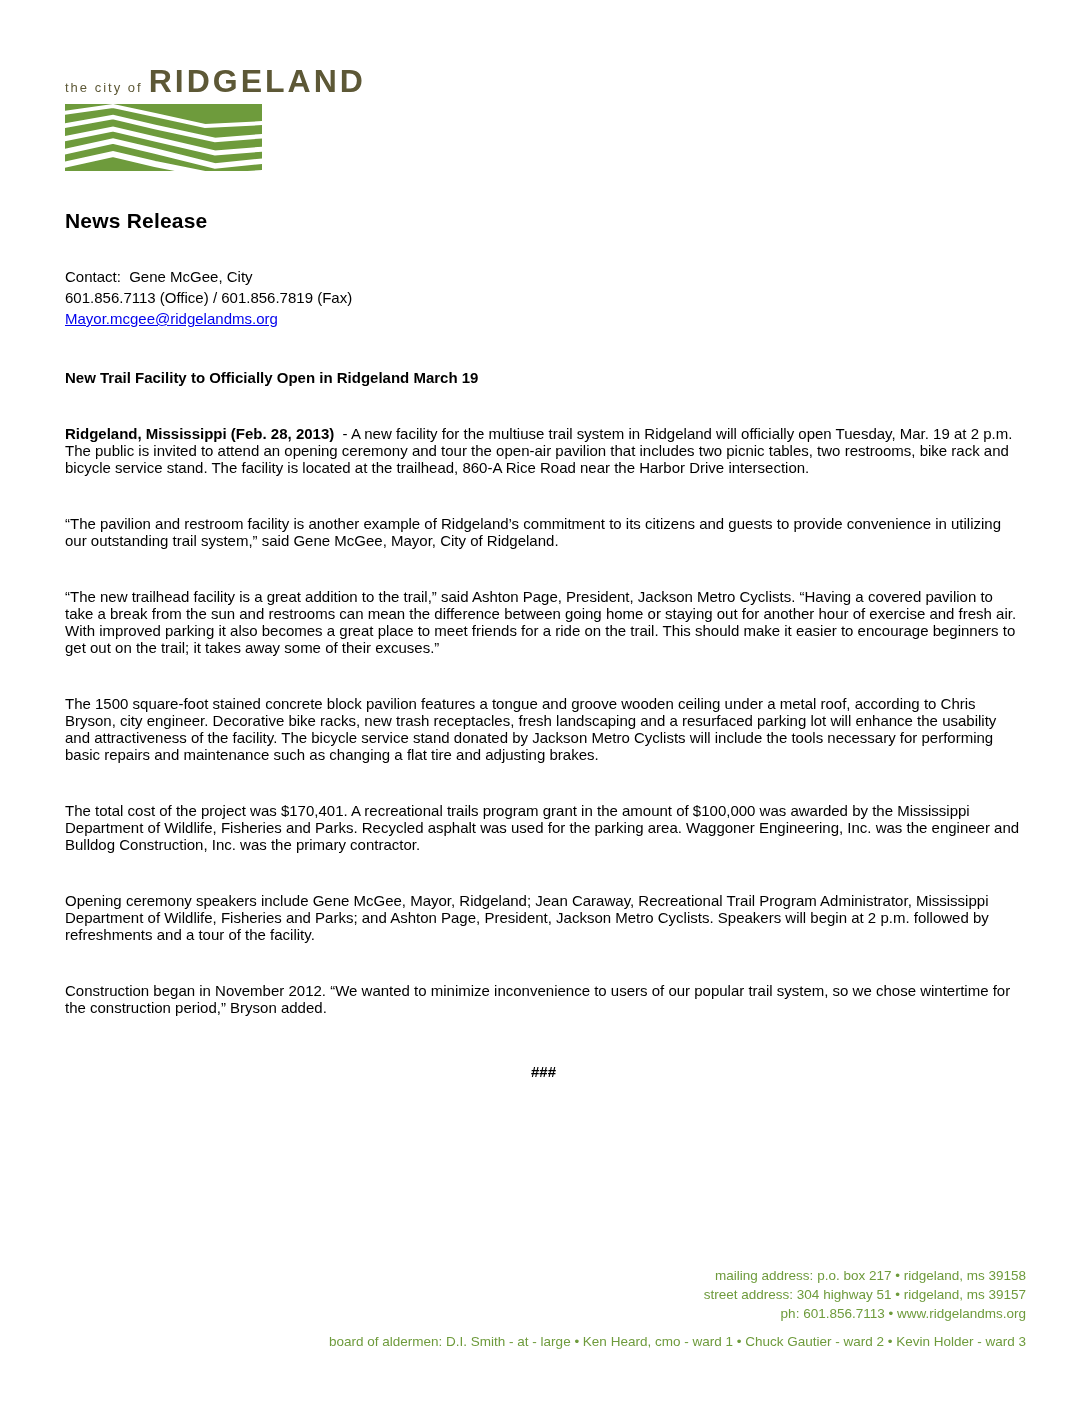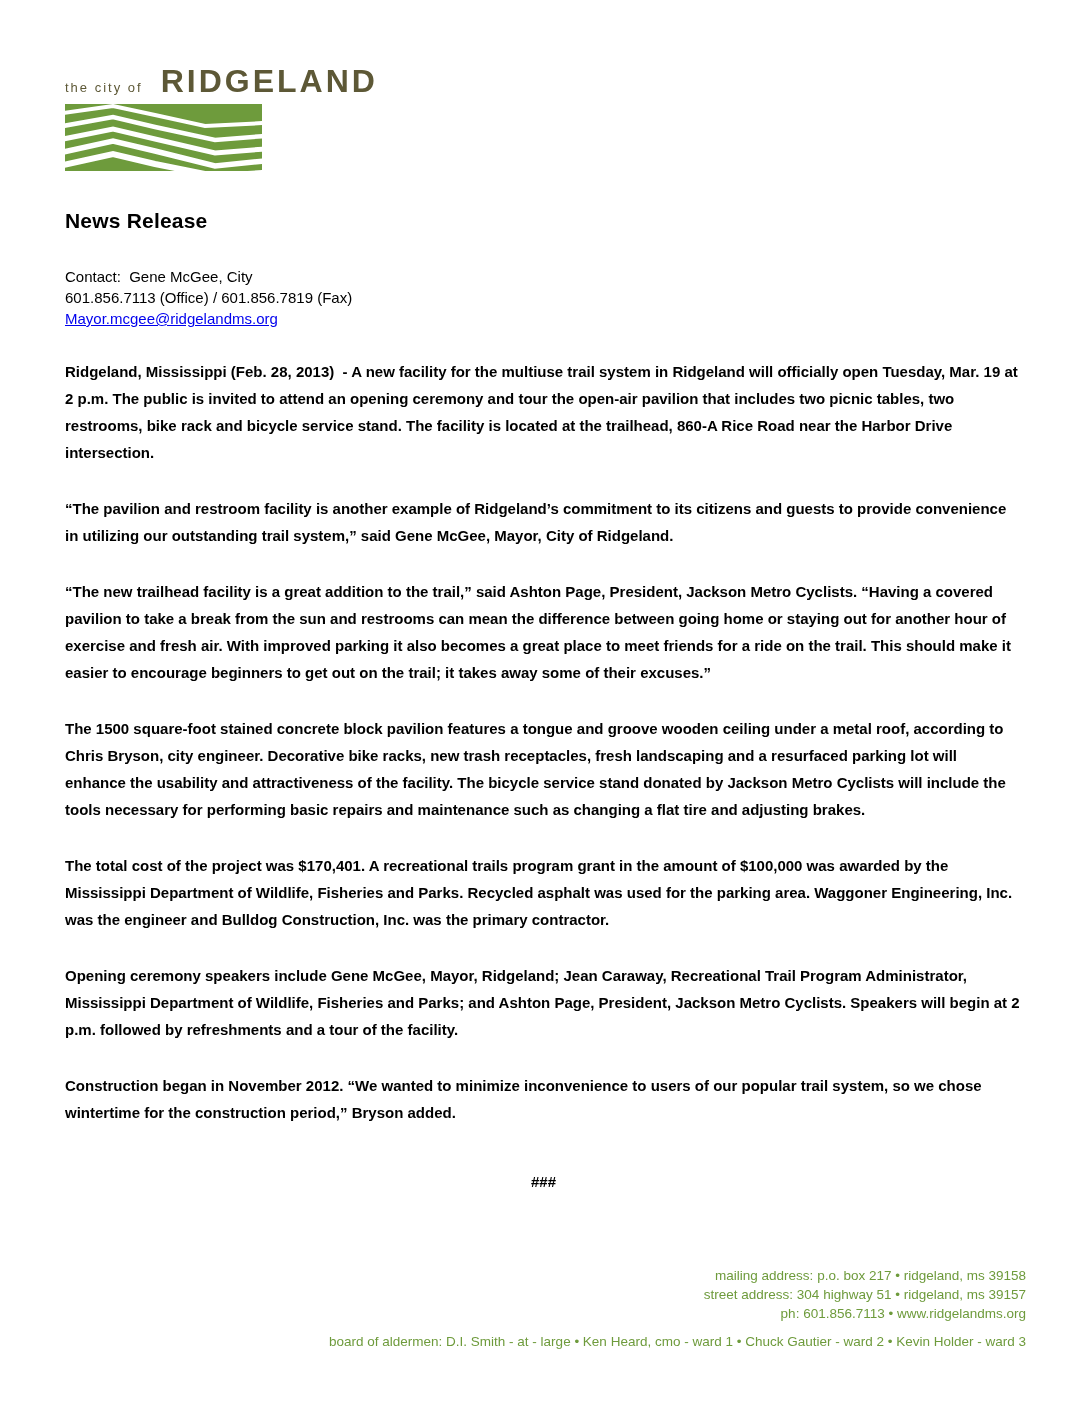--- a/index.html
+++ b/index.html
@@ -21,21 +21,21 @@
     overflow:hidden;
   }
   .content{
     padding:63px 66px 0 65px;
   }
   
   .logo{width:197px;}
   .logo-word{
     display:flex;
     align-items:baseline;
-    gap:18px;
+    gap:6px;
     white-space:nowrap;
     color:var(--logo-text);
     text-align:center;
   }
   .logo-tagline{
     font-size:13px;
     letter-spacing:2px;
     font-weight:400;
   }
   .logo-cityname{
@@ -65,23 +65,22 @@
     font-size:15px;
     line-height:21px;
   }
   .contact .pre{white-space:pre-wrap;}
   a.email{
     color:var(--link);
   }
   
   p.body-par{
     font-size:15px;
-    line-height:27px;
-    margin:29px 0 0 0;
-    font-weight:bold;
+    line-height:17px;
+    margin:39px 0 0 0;
   }
   p.body-par .pre{white-space:pre-wrap;}
   .endmark{
     margin-top:47px;
     text-align:center;
     font-size:15px;
     font-weight:700;
   }
   
   footer.page-footer{
@@ -123,20 +122,21 @@
     <h1 class="doc-title">News Release</h1>
 
     <div class="contact">
       <div class="pre">Contact:  Gene McGee, City</div>
       <div>601.856.7113 (Office) / 601.856.7819 (Fax)</div>
       <div>
         <a class="email" href="#">Mayor.mcgee@ridgelandms.org</a>
       </div>
     </div>
 
+    <h2 class="headline">New Trail Facility to Officially Open in Ridgeland March 19</h2>
 
     <p class="body-par"><strong>Ridgeland, Mississippi (Feb. 28, 2013)</strong><span class="pre">  - A new facility for the multiuse trail system in Ridgeland will officially open Tuesday, Mar. 19 at 2 p.m. The public is invited to attend an opening ceremony and tour the open-air pavilion that includes two picnic tables, two restrooms, bike rack and bicycle service stand. The facility is located at the trailhead, 860-A Rice Road near the Harbor Drive intersection.</span></p>
 
     <p class="body-par">“The pavilion and restroom facility is another example of Ridgeland’s commitment to its citizens and guests to provide convenience in utilizing our outstanding trail system,” said Gene McGee, Mayor, City of Ridgeland.</p>
     <p class="body-par">“The new trailhead facility is a great addition to the trail,” said Ashton Page, President, Jackson Metro Cyclists. “Having a covered pavilion to take a break from the sun and restrooms can mean the difference between going home or staying out for another hour of exercise and fresh air. With improved parking it also becomes a great place to meet friends for a ride on the trail. This should make it easier to encourage beginners to get out on the trail; it takes away some of their excuses.”</p>
     <p class="body-par">The 1500 square-foot stained concrete block pavilion features a tongue and groove wooden ceiling under a metal roof, according to Chris Bryson, city engineer. Decorative bike racks, new trash receptacles, fresh landscaping and a resurfaced parking lot will enhance the usability and attractiveness of the facility. The bicycle service stand donated by Jackson Metro Cyclists will include the tools necessary for performing basic repairs and maintenance such as changing a flat tire and adjusting brakes.</p>
     <p class="body-par">The total cost of the project was $170,401. A recreational trails program grant in the amount of $100,000 was awarded by the Mississippi Department of Wildlife, Fisheries and Parks. Recycled asphalt was used for the parking area. Waggoner Engineering, Inc. was the engineer and Bulldog Construction, Inc. was the primary contractor.</p>
     <p class="body-par">Opening ceremony speakers include Gene McGee, Mayor, Ridgeland; Jean Caraway, Recreational Trail Program Administrator, Mississippi Department of Wildlife, Fisheries and Parks; and Ashton Page, President, Jackson Metro Cyclists. Speakers will begin at 2 p.m. followed by refreshments and a tour of the facility.</p>
     <p class="body-par">Construction began in November 2012. “We wanted to minimize inconvenience to users of our popular trail system, so we chose wintertime for the construction period,” Bryson added.</p>
 

